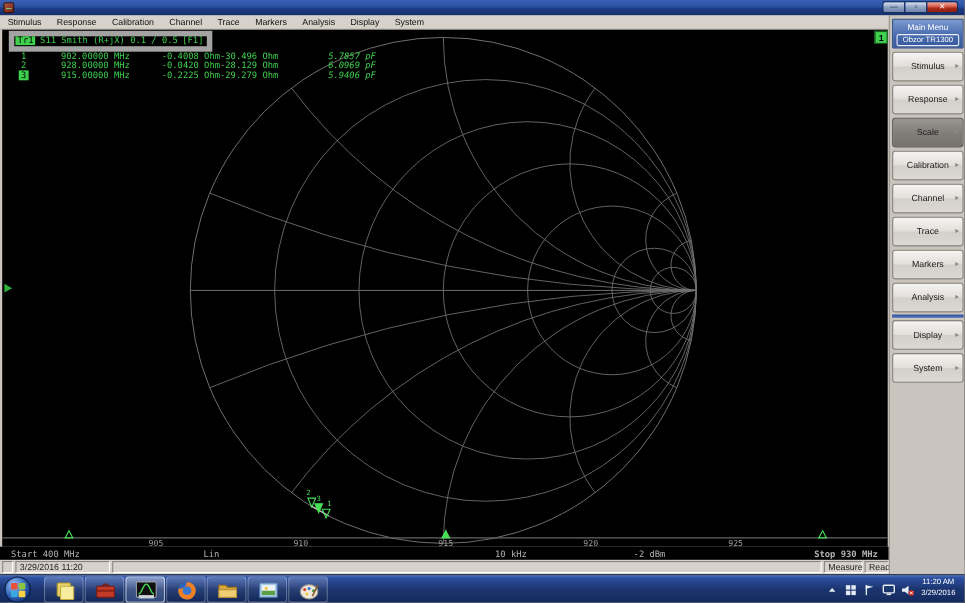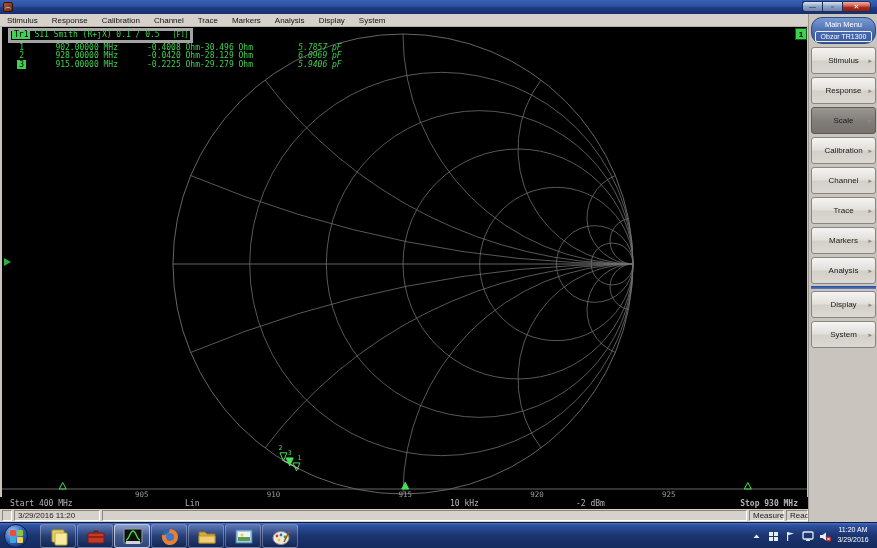--- a/index.html
+++ b/index.html
@@ -29,24 +29,24 @@
     border-bottom:1px solid #b4b0a8;display:flex;font-size:8px;color:#111;}
   .menu-item{padding:0 7px;line-height:13px;cursor:default;}
 
   
   #plot{position:absolute;left:2px;top:27px;width:805px;height:470px;background:#000;}
   #smith-svg{position:absolute;left:0;top:0;}
 
   
   #trace-info{position:absolute;left:6px;top:1px;font-family:"DejaVu Sans Mono",monospace;
     font-size:8px;line-height:8px;color:#3ed14d;}
-  #trace-header{display:flex;align-items:center;border:3px solid #a3a3a3;
+  #trace-header{display:flex;align-items:center;border:5px solid #a3a3a3;
     padding:0 3px 1px 1px;width:max-content;}
   #trace-badge{background:#3ed14d;color:#000;padding:0 2px;margin-right:4px;}
-  #trace-hint{margin-left:14px;font-family:Liberation Serif, serif;}
+  #trace-hint{margin-left:4px;}
   .mrow{display:flex;margin-top:0.5px;}
   .mrow span{display:block;white-space:pre;}
   .mc-n{width:18px;text-align:right;}
   .mc-n b{font-weight:normal;padding:0 2px;}
   .mrow.active .mc-n b{background:#3ed14d;color:#000;}
   .mc-f{width:92px;text-align:right;}
   .mc-r{width:82px;text-align:right;}
   .mc-x{width:84px;text-align:left;}
   .mc-c{width:72px;text-align:center;font-style:italic;}
 
@@ -63,21 +63,21 @@
 
   
   #statusbar{position:absolute;left:0;top:509px;width:877px;height:13px;background:#d6d2cb;
     font-size:8px;color:#222;}
   .sunken{position:absolute;top:1px;height:11px;line-height:10px;padding:0 3px;
     border:1px solid;border-color:#8a867f #ffffff #ffffff #8a867f;background:#d6d2cb;white-space:nowrap;}
 
   
   #sidebar{position:absolute;left:808px;top:14px;width:69px;height:508px;background:#c9c5be;
     border-left:1px solid #9a968e;}
-  #sk-header{position:absolute;left:2px;top:3px;width:65px;height:27px;border-radius:11px;
+  #sk-header{position:absolute;left:2px;top:3px;width:65px;height:27px;border-radius:1px;
     background:linear-gradient(180deg,#7b9ad0,#4568ac 60%,#38589c);border:1px solid #2a4a85;
     color:#fff;font-size:7.5px;text-align:center;}
   #sk-header .t1{display:block;margin-top:2px;}
   #sk-header .t2{display:block;margin:2px 3px 0 3px;border:1px solid #e8edf5;border-radius:2px;
     font-size:7px;line-height:9px;}
   .skey{position:absolute;left:2px;width:65px;height:27px;border-radius:3px;
     background:linear-gradient(180deg,#f5f4f2,#e2dfda 48%,#d3d0ca 52%,#dcd9d4);
     border:1px solid #8a867f;font-size:8px;color:#1a1a1a;text-align:center;line-height:25px;cursor:default;}
   .skey .arr{position:absolute;right:3px;top:0;color:#8e8a84;font-size:7px;}
   .skey.active{background:linear-gradient(180deg,#979younger});}

